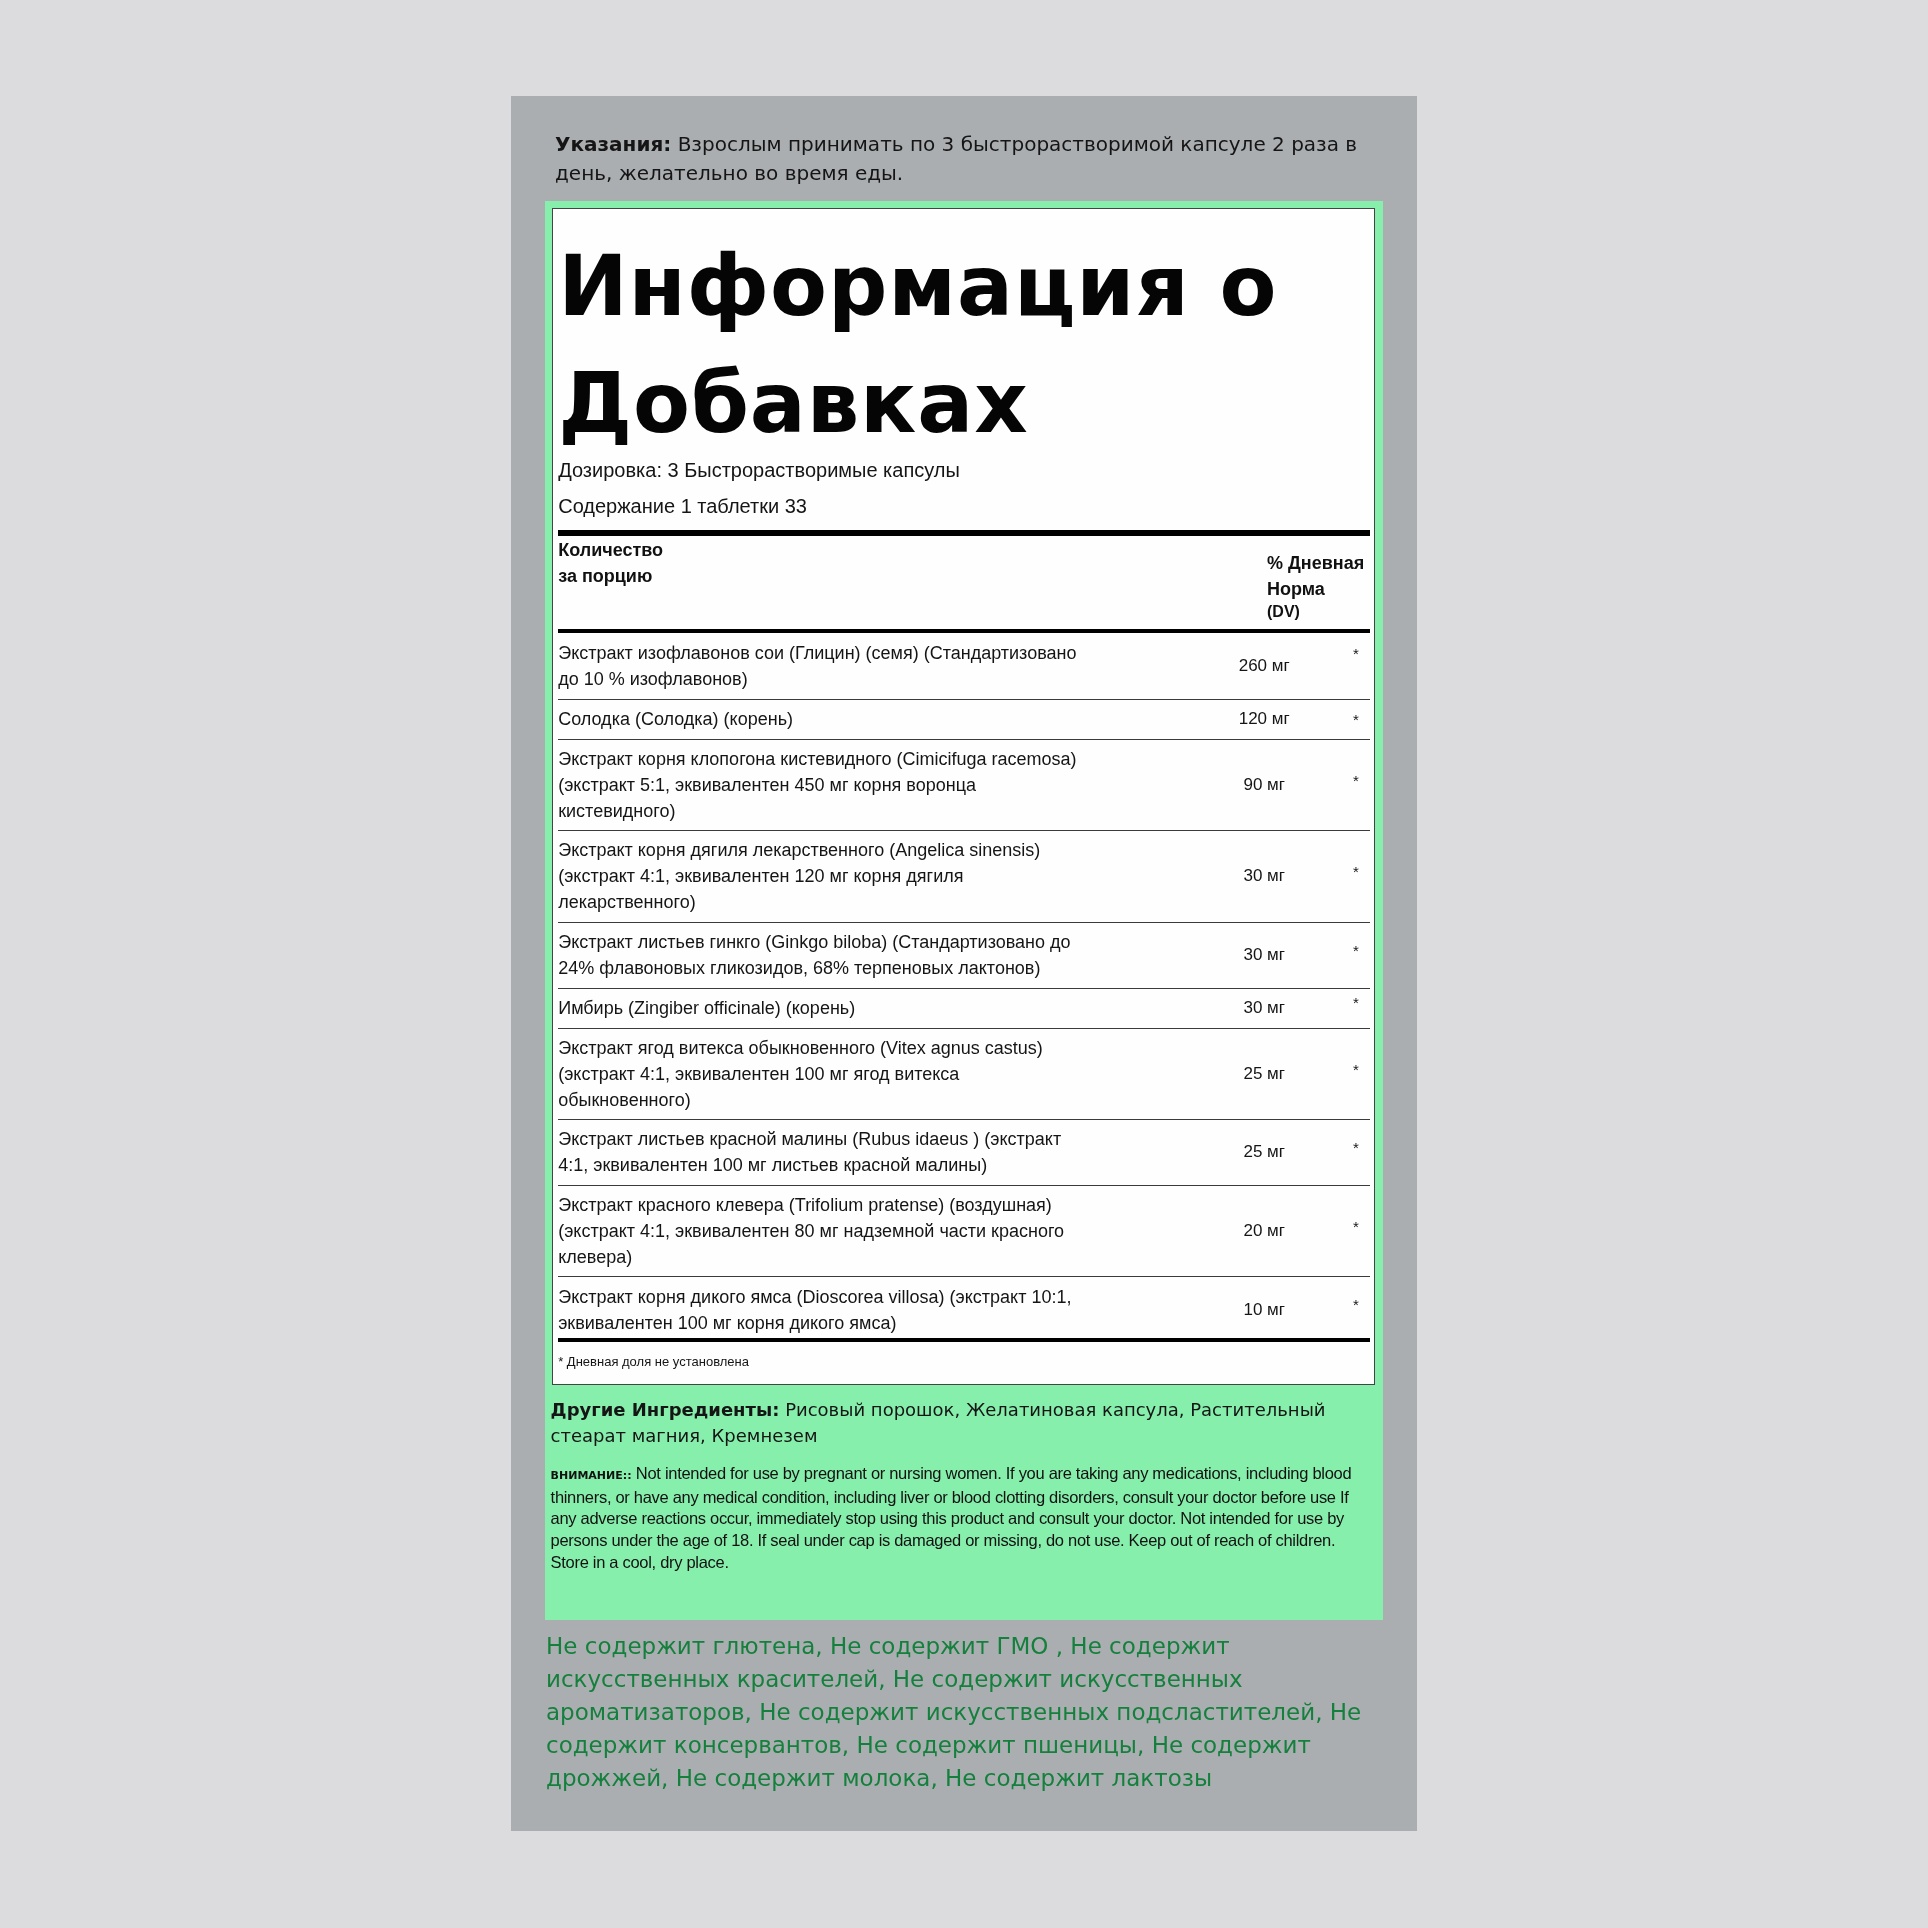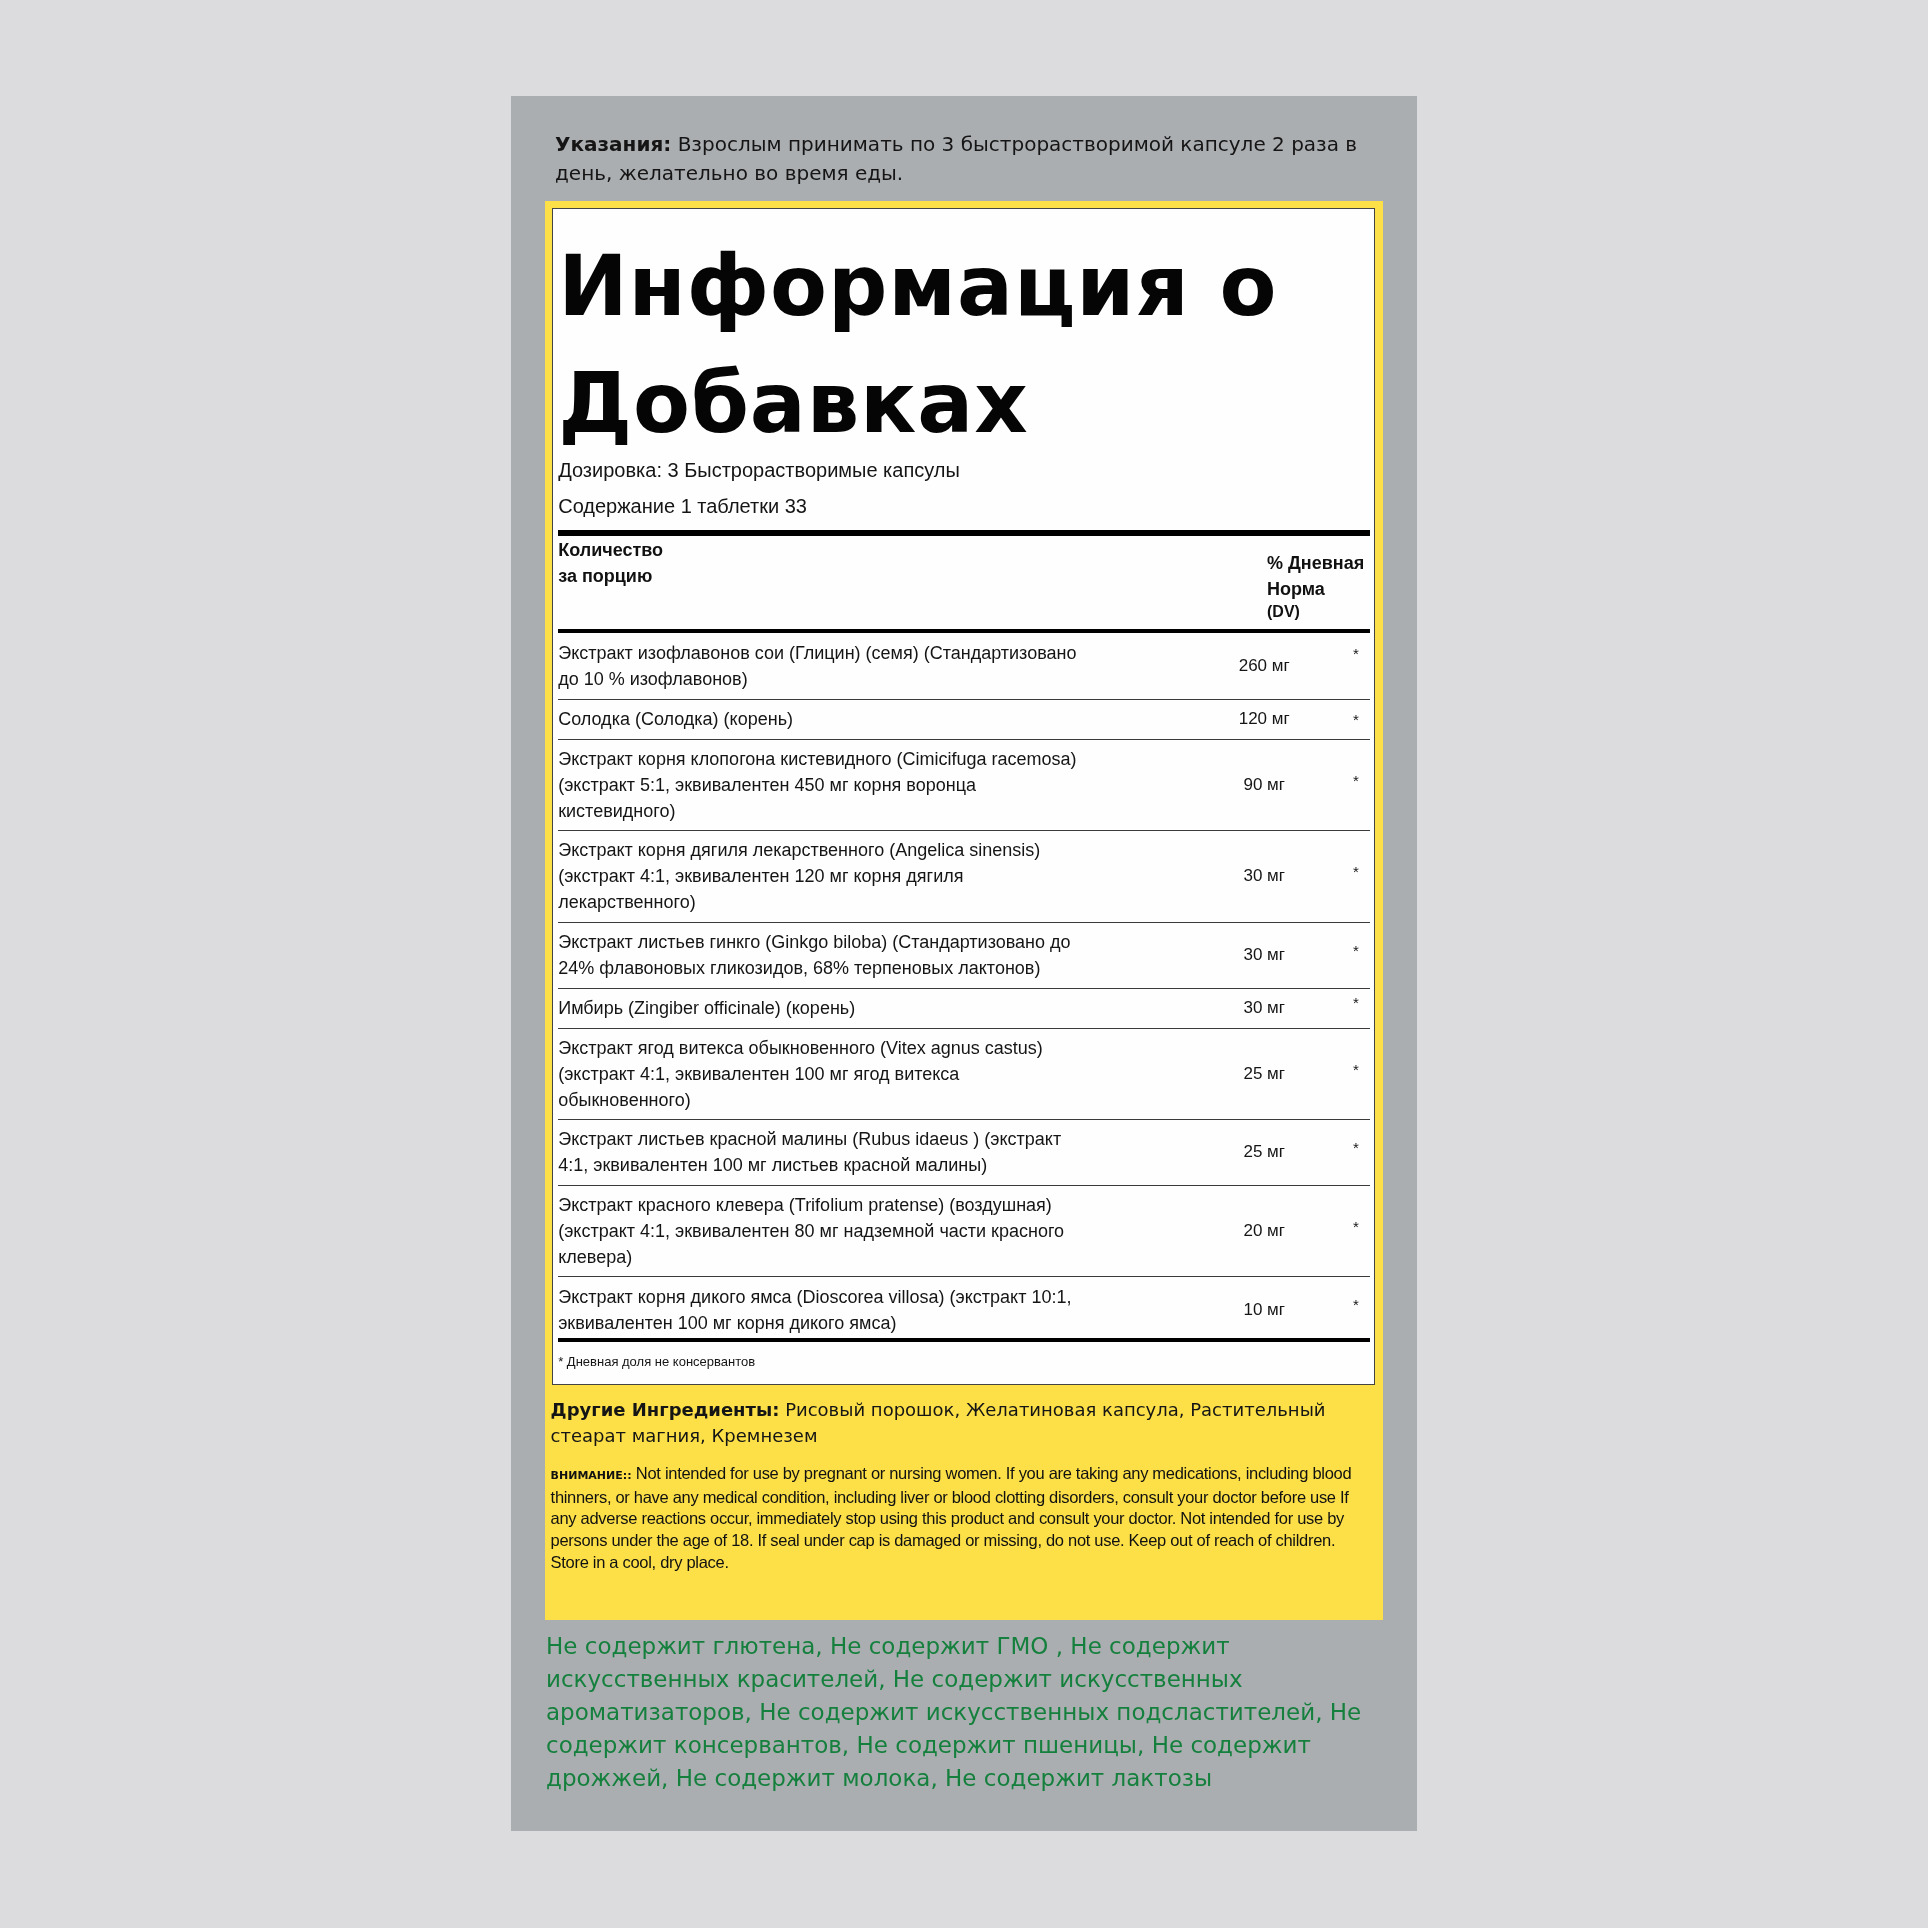--- a/index.html
+++ b/index.html
@@ -34,21 +34,21 @@
       color: #151515;
     }
     .directions b { font-weight: 700; }
 
     .card {
       position: absolute;
       left: 545px;
       top: 201px;
       width: 838px;
       height: 1419px;
-      background: #fde047;
+      background: #86efac;
     }
     .facts-box {
       position: absolute;
       left: 6.6px;
       top: 6.6px;
       width: 823px;
       height: 1177px;
       border: 1.9px solid #444;
       box-sizing: border-box;
       background: #fdfefd;
@@ -279,21 +279,21 @@
         <div class="dv" style="top:32px">*</div>
       </div>
       <div class="row" style="height:66px">
         <div class="name">Экстракт корня дикого ямса (Dioscorea villosa) (экстракт 10:1, эквивалентен 100 мг корня дикого ямса)</div>
         <div class="amount">10 мг</div>
         <div class="dv" style="top:19px">*</div>
       </div>
     </div>
 
     <div class="rule-thick rule-bot"></div>
-    <div class="footnote">* Дневная доля не консервантов</div>
+    <div class="footnote">* Дневная доля не установлена</div>
   </div>
 
   <div class="other"><b>Другие Ингредиенты:</b><span> Рисовый порошок, Желатиновая капсула, Растительный стеарат магния, Кремнезем</span></div>
 
   <div class="warning"><b>ВНИМАНИЕ::</b><span> Not intended for use by pregnant or nursing women. If you are taking any medications, including blood thinners, or have any medical condition, including liver or blood clotting disorders, consult your doctor before use If any adverse reactions occur, immediately stop using this product and consult your doctor. Not intended for use by persons under the age of 18. If seal under cap is damaged or missing, do not use. Keep out of reach of children. Store in a cool, dry place.</span></div>
 
 </div>
 
 <div class="free-from">Не содержит глютена, Не содержит ГМО , Не содержит искусственных красителей, Не содержит искусственных ароматизаторов, Не содержит искусственных подсластителей, Не содержит консервантов, Не содержит пшеницы, Не содержит дрожжей, Не содержит молока, Не содержит лактозы</div>
 

